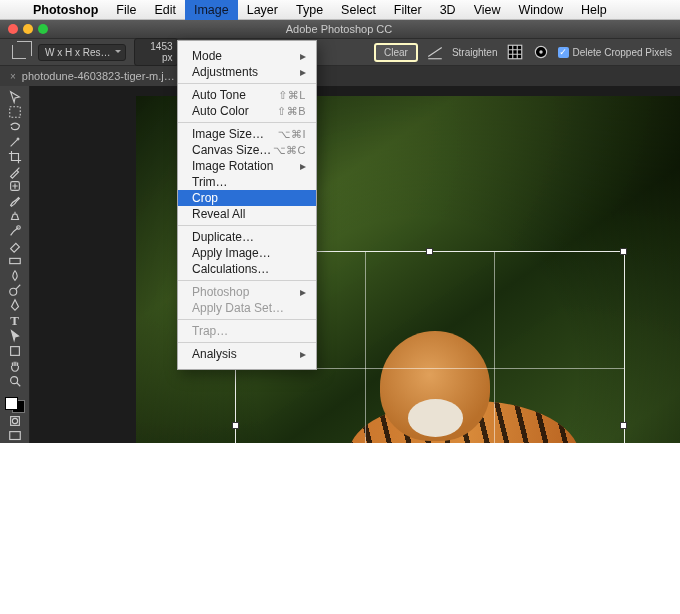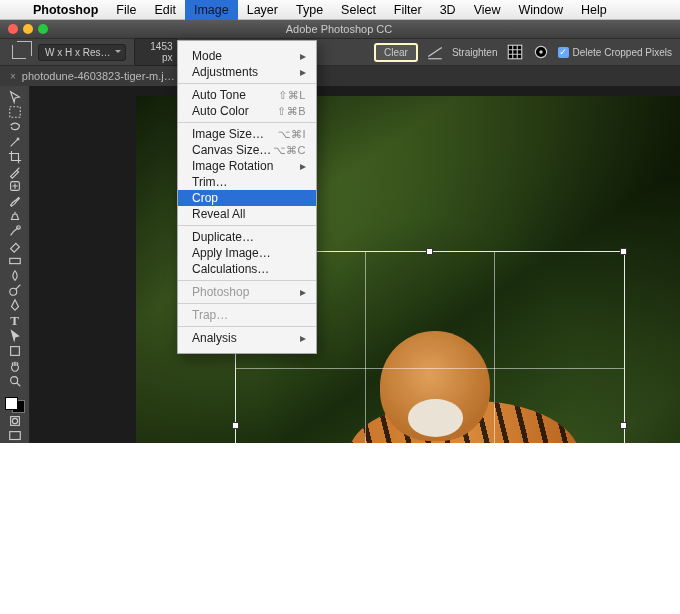--- a/index.html
+++ b/index.html
@@ -337,20 +337,23 @@
         <span>Apply Image…</span>
       </div>
       <div class="row">
         <span>Calculations…</span>
       </div>
       <div class="sep"></div>
       <div class="row dis">
         <span>Photoshop</span>
         <span class="arr">▸</span>
       </div>
+      <div class="row dis">
+        <span>Apply Data Set…</span>
+      </div>
       <div class="sep"></div>
       <div class="row dis">
         <span>Trap…</span>
       </div>
       <div class="sep"></div>
       <div class="row">
         <span>Analysis</span>
         <span class="arr">▸</span>
       </div>
     </div>

